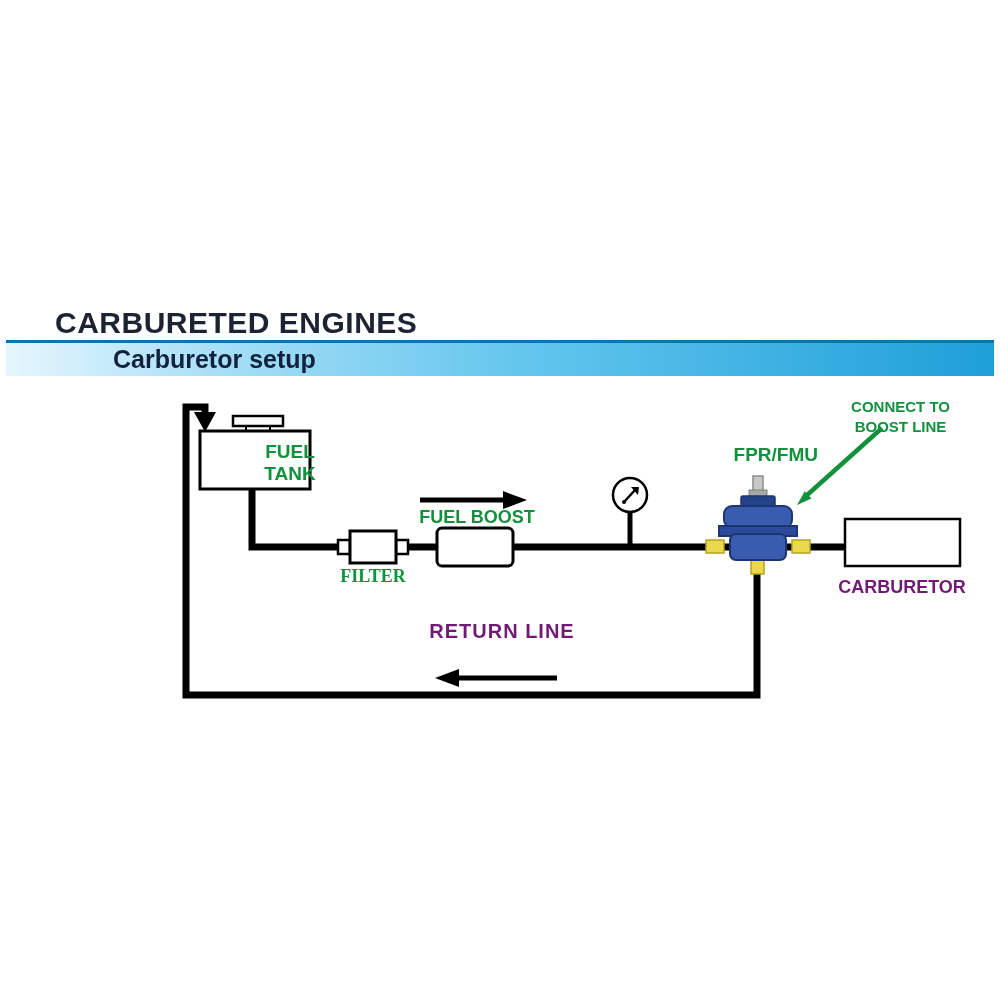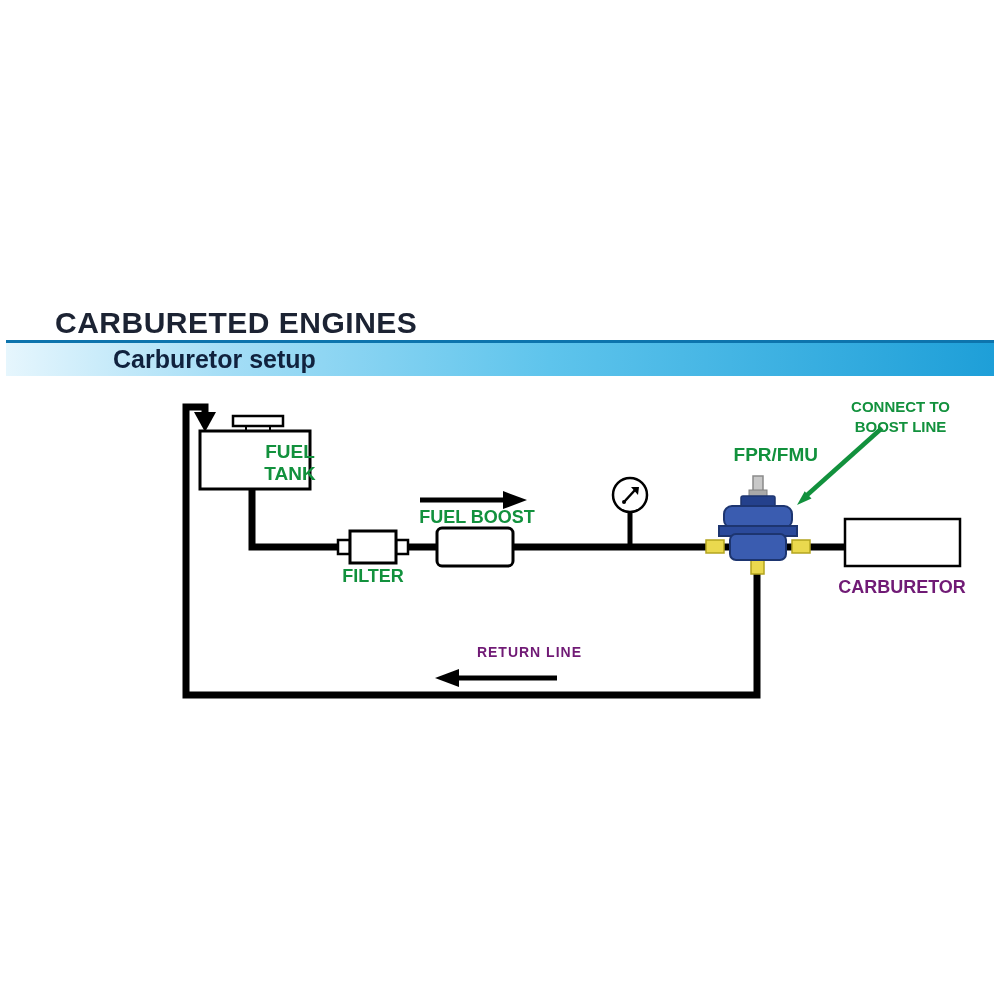--- a/index.html
+++ b/index.html
@@ -8,26 +8,26 @@
   .title{position:absolute;left:55px;top:294px;font-size:30px;font-weight:bold;color:#1c2333;letter-spacing:.5px;margin-top:12px;}
   .banner{position:absolute;left:6px;top:340px;width:988px;height:33px;
           background:linear-gradient(to right,#e6f6fd 0%,#a5def6 22%,#5ec4ec 55%,#1e9fd8 100%);
           border-top:3px solid #0d74ad;}
   .banner-text{position:absolute;left:107px;top:2px;font-size:25px;font-weight:bold;color:#10223e;}
   .diagram-svg{position:absolute;left:0;top:0;}
   .lbl{position:absolute;font-weight:bold;white-space:pre-line;text-align:center;}
   .green{color:#12913d;}
   .navy{color:#701a75;}
   .lbl-fuel-tank{left:200px;top:441px;width:110px;font-size:19px;line-height:1.15;margin-left:35px;}
-  .lbl-filter{left:332px;top:566px;width:82px;font-size:18px;}
+  .lbl-filter{left:332px;top:566px;width:82px;font-size:18px;font-family:Liberation Serif, serif;}
   .lbl-fuel-pump{left:416px;top:507px;width:122px;font-size:18px;}
   .lbl-fpr{left:708px;top:444px;width:110px;font-size:19px;text-align:right;}
   .lbl-connect{left:843px;top:397px;width:115px;font-size:15px;line-height:1.3;text-align:center;}
   .lbl-carb{left:838px;top:577px;width:128px;font-size:18px;}
-  .lbl-return{left:422px;top:644px;width:160px;font-size:14px;letter-spacing:1px;text-align:right;}
+  .lbl-return{left:422px;top:620px;width:160px;font-size:20px;letter-spacing:1px;text-align:center;}
 </style>
 </head>
 <body>
 
 <div class="page">
 
   <div class="title">CARBURETED ENGINES</div>
 
   <div class="banner">
     <div class="banner-text">Carburetor setup</div>

